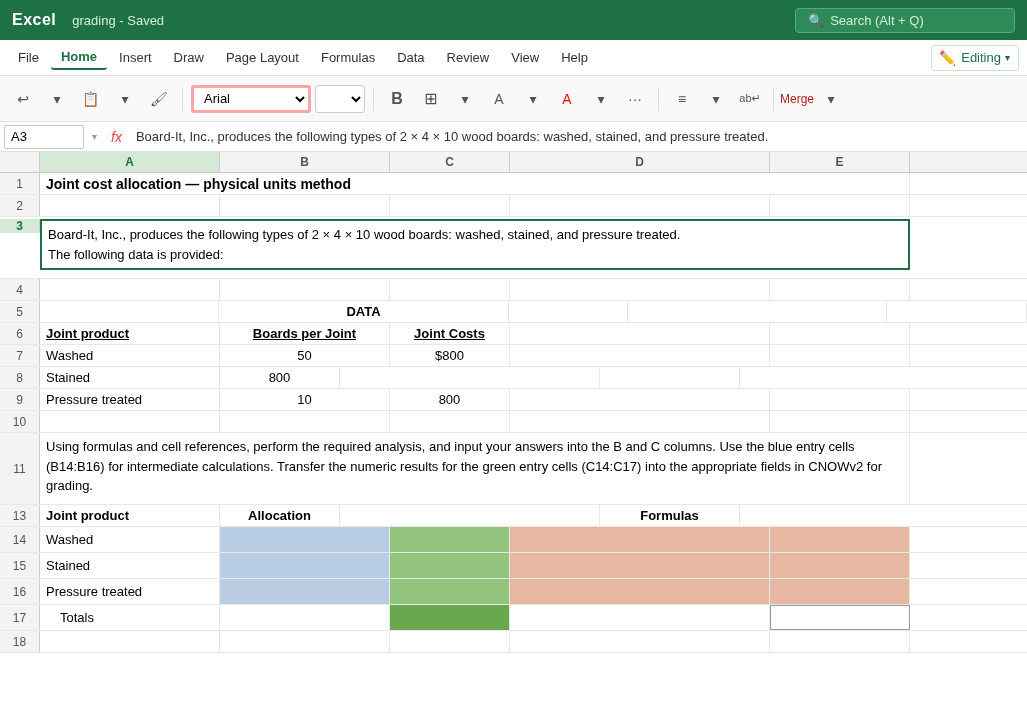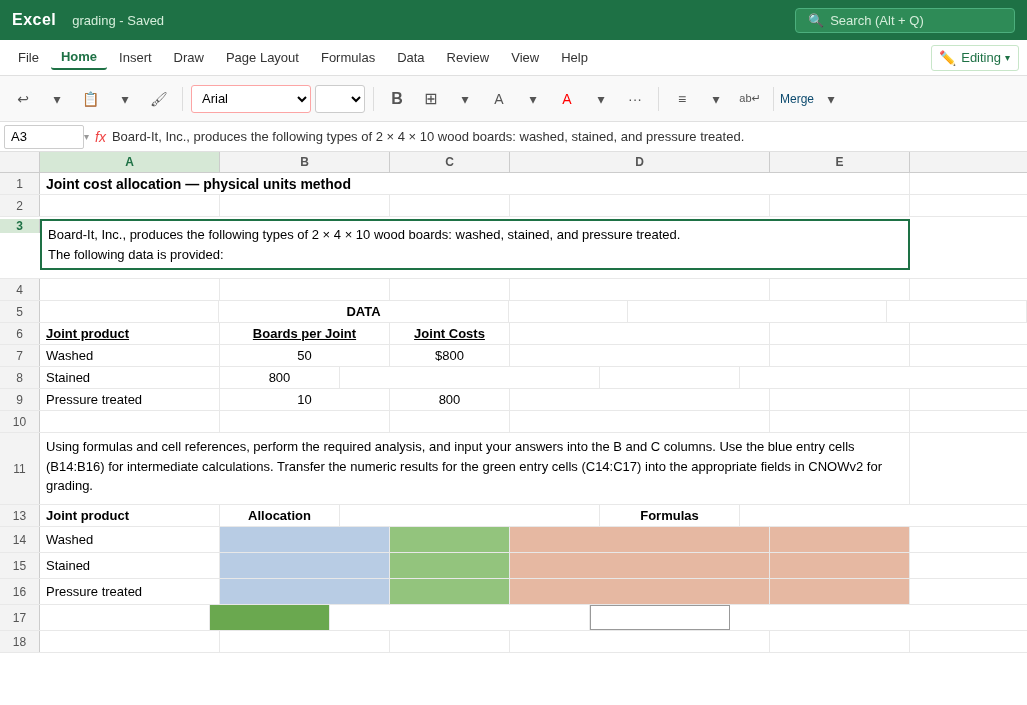--- a/index.html
+++ b/index.html
@@ -72,38 +72,38 @@
       gap: 4px;
     }
     .toolbar-btn {
       width: 30px; height: 30px;
       display: flex; align-items: center; justify-content: center;
       border-radius: 3px; cursor: pointer; font-size: 14px; color: #555;
       border: none; background: transparent;
     }
     .toolbar-divider { width: 1px; height: 24px; background: #ddd; margin: 0 4px; }
     .font-select {
-      width: 120px; height: 28px; border: 1px solid #fca5a5; border-radius: 3px;
+      width: 120px; height: 28px; border: 3px solid #fca5a5; border-radius: 3px;
       padding: 0 6px; font-size: 13px; background: #fff;
     }
     .font-size-select {
       width: 50px; height: 28px; border: 1px solid #ccc; border-radius: 3px;
       padding: 0 4px; font-size: 13px; background: #fff;
     }
     .bold-btn { font-weight: 900; font-size: 16px; }
 
     
     .formula-bar {
       background: #fff;
       border-bottom: 1px solid #e0e0e0;
       height: 30px;
       display: flex;
       align-items: center;
       padding: 0 4px;
-      gap: 0;
+      gap: 8px;
     }
     .cell-ref-box {
       width: 80px; height: 24px; border: 1px solid #ccc; border-radius: 2px;
       font-size: 13px; padding: 0 6px; display: flex; align-items: center;
       background: #fff;
     }
     .formula-icon { font-size: 14px; color: #ef4444; padding: 0 6px; font-style: italic; font-weight: 400; }
     .formula-text { font-size: 13px; color: #333; flex: 1; overflow: hidden; white-space: nowrap; }
 
     
@@ -232,21 +232,21 @@
   <button class="toolbar-btn">A<span style="display:block;height:3px;background:#f4c700;margin-top:1px;"></span></button>
   <button class="toolbar-btn">▾</button>
   <button class="toolbar-btn" style="color:red;">A</button>
   <button class="toolbar-btn">▾</button>
   <button class="toolbar-btn">···</button>
   <div class="toolbar-divider"></div>
   <button class="toolbar-btn">≡</button>
   <button class="toolbar-btn">▾</button>
   <button class="toolbar-btn" style="font-size:11px;">ab↵</button>
   <div class="toolbar-divider"></div>
-  <button class="toolbar-btn" style="font-size:12px; color:#0c4a6e;">Merge</button>
+  <button class="toolbar-btn" style="font-size:12px; color:#b91c1c;">Merge</button>
   <button class="toolbar-btn">▾</button>
 </div>
 
 <div class="formula-bar">
   <div class="cell-ref-box">
     <span>A3</span>
   </div>
   <span style="font-size:10px;color:#999;">▾</span>
   <span class="formula-icon">fx</span>
   <span class="formula-text">Board-It, Inc., produces the following types of 2 × 4 × 10 wood boards: washed, stained, and pressure treated.</span>
@@ -384,20 +384,21 @@
     <div class="row-num">16</div>
     <div class="cell col-a">Pressure treated</div>
     <div class="cell col-b cell-blue"></div>
     <div class="cell col-c cell-green"></div>
     <div class="cell col-d cell-orange"></div>
     <div class="cell col-e cell-orange"></div>
   </div>
 
   <div class="sheet-row" style="min-height:26px;">
     <div class="row-num">17</div>
+    <div class="cell col-a" style="padding-left:20px;">Totals</div>
     <div class="cell col-b"></div>
     <div class="cell col-c cell-green-dark"></div>
     <div class="cell col-d"></div>
     <div class="cell col-e" style="border: 1px solid #999;"></div>
   </div>
 
   <div class="sheet-row">
     <div class="row-num">18</div>
     <div class="cell col-a"></div>
     <div class="cell col-b"></div>

